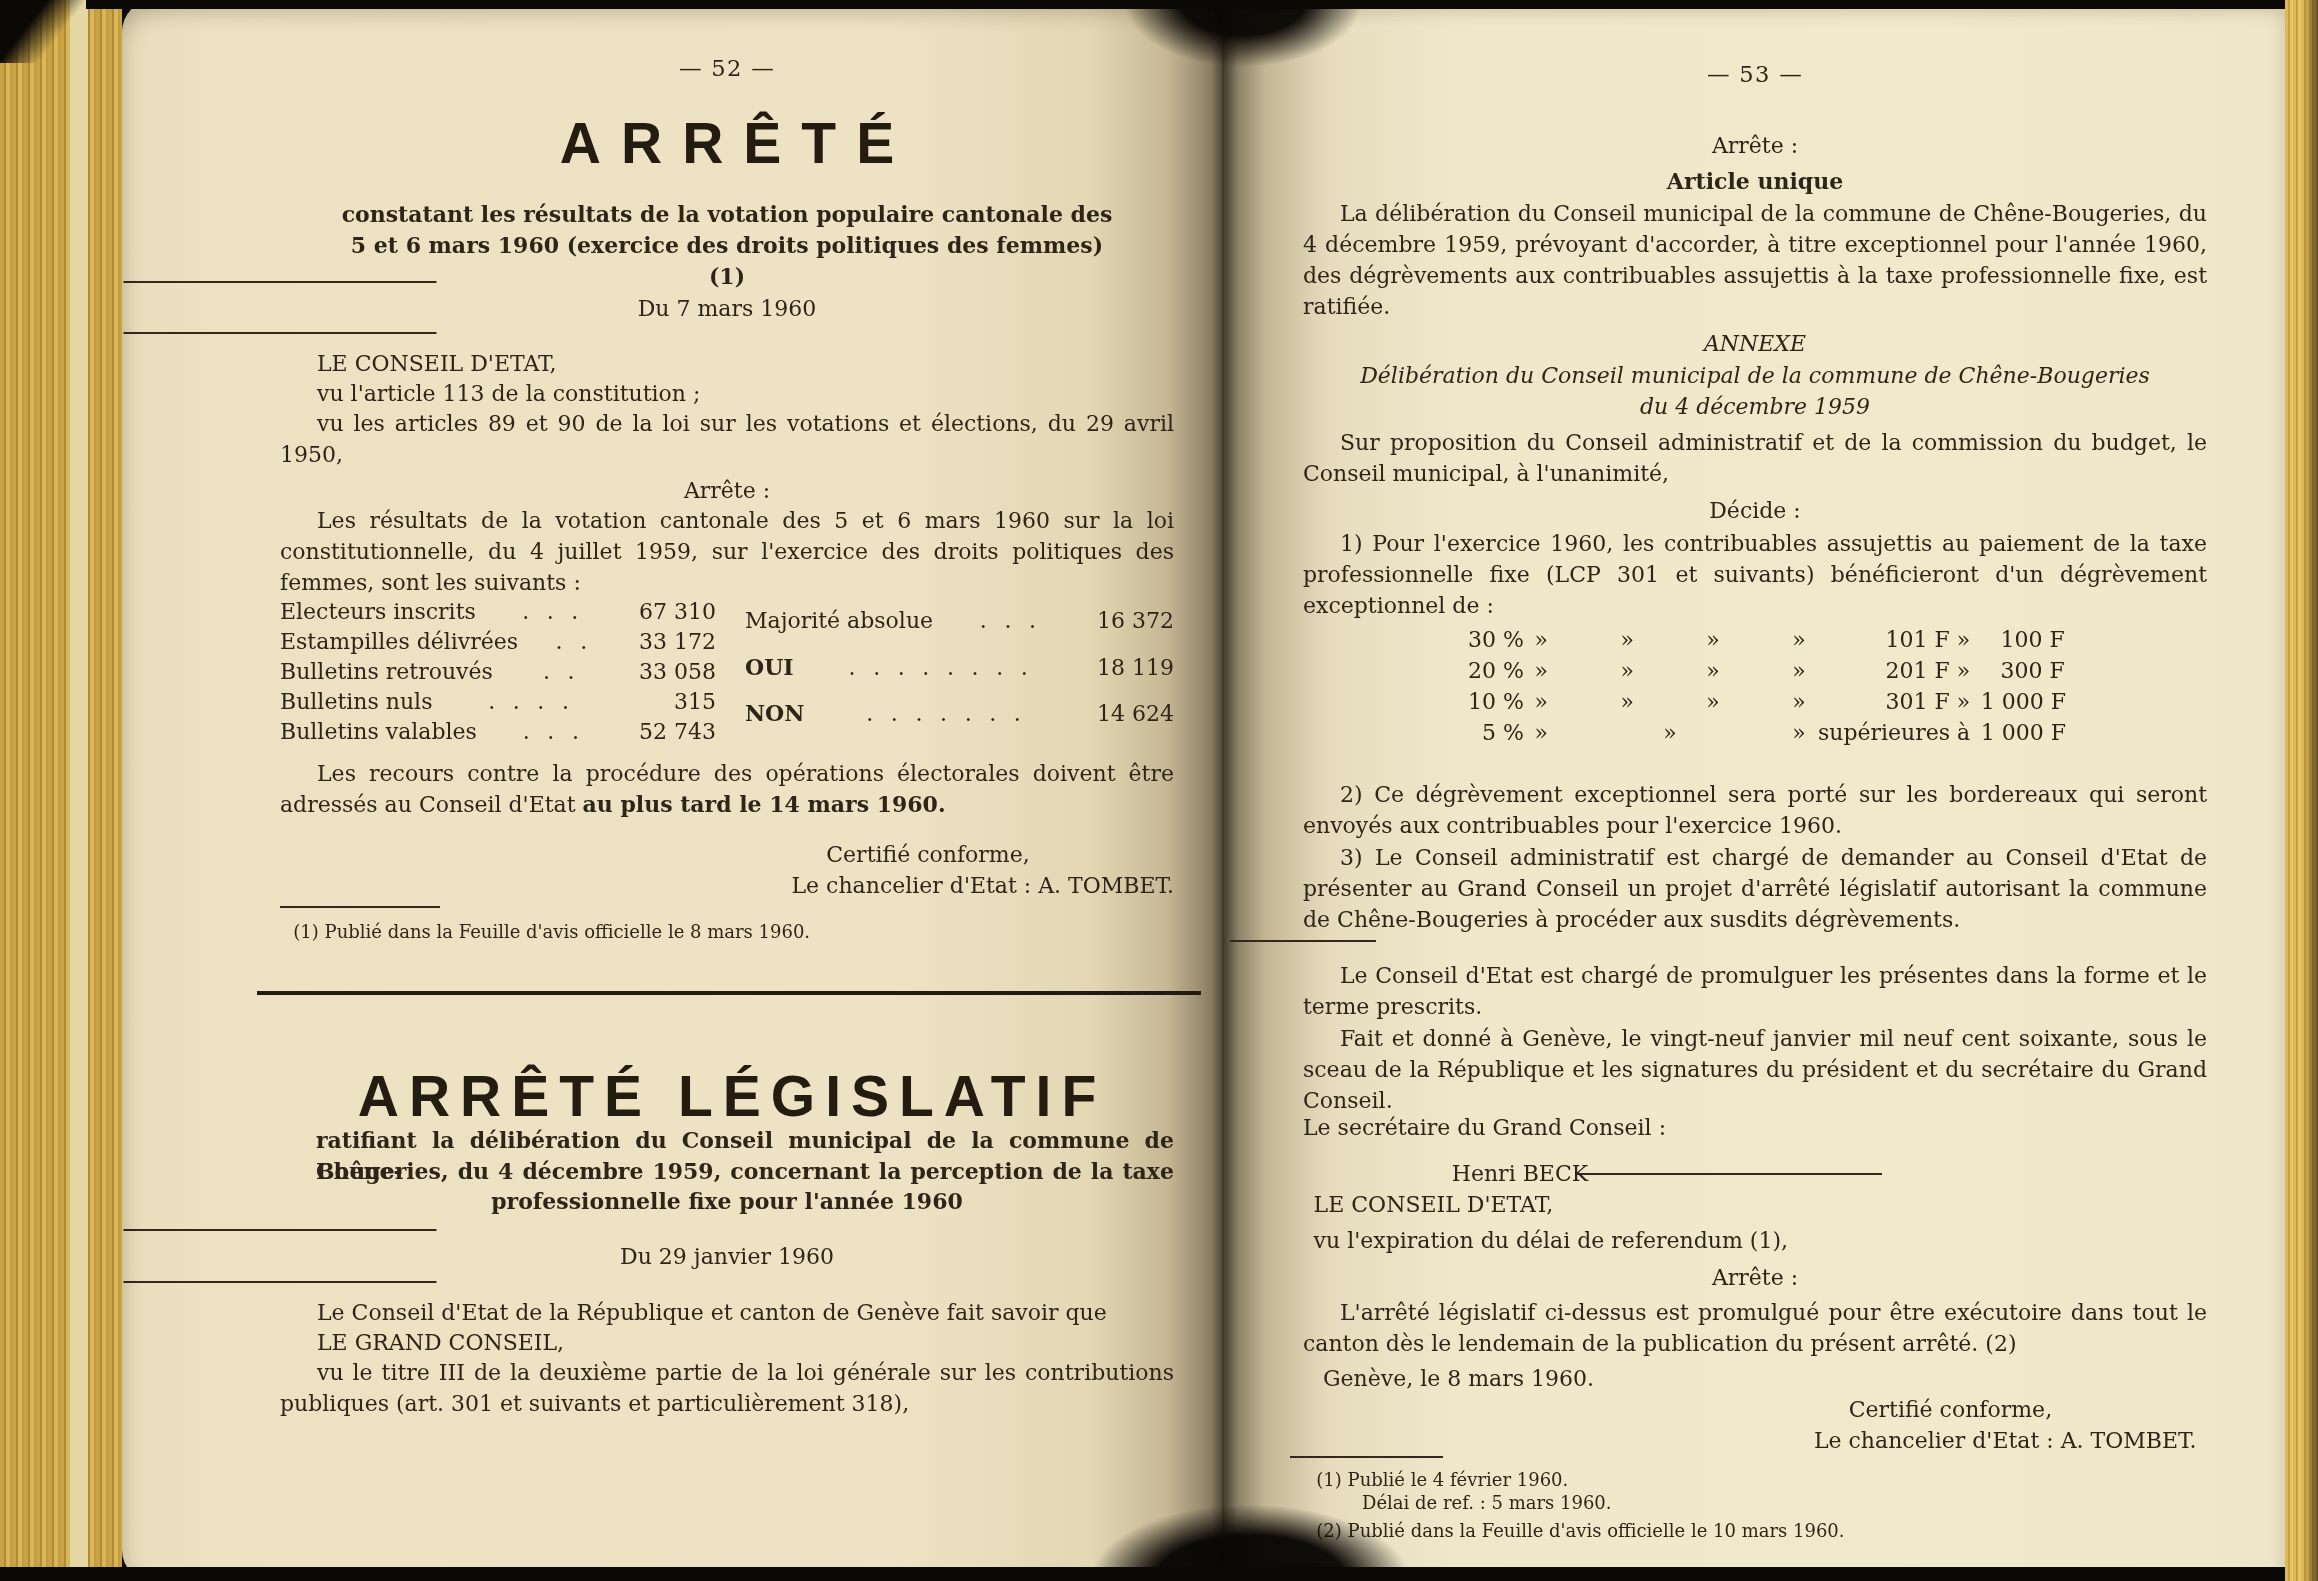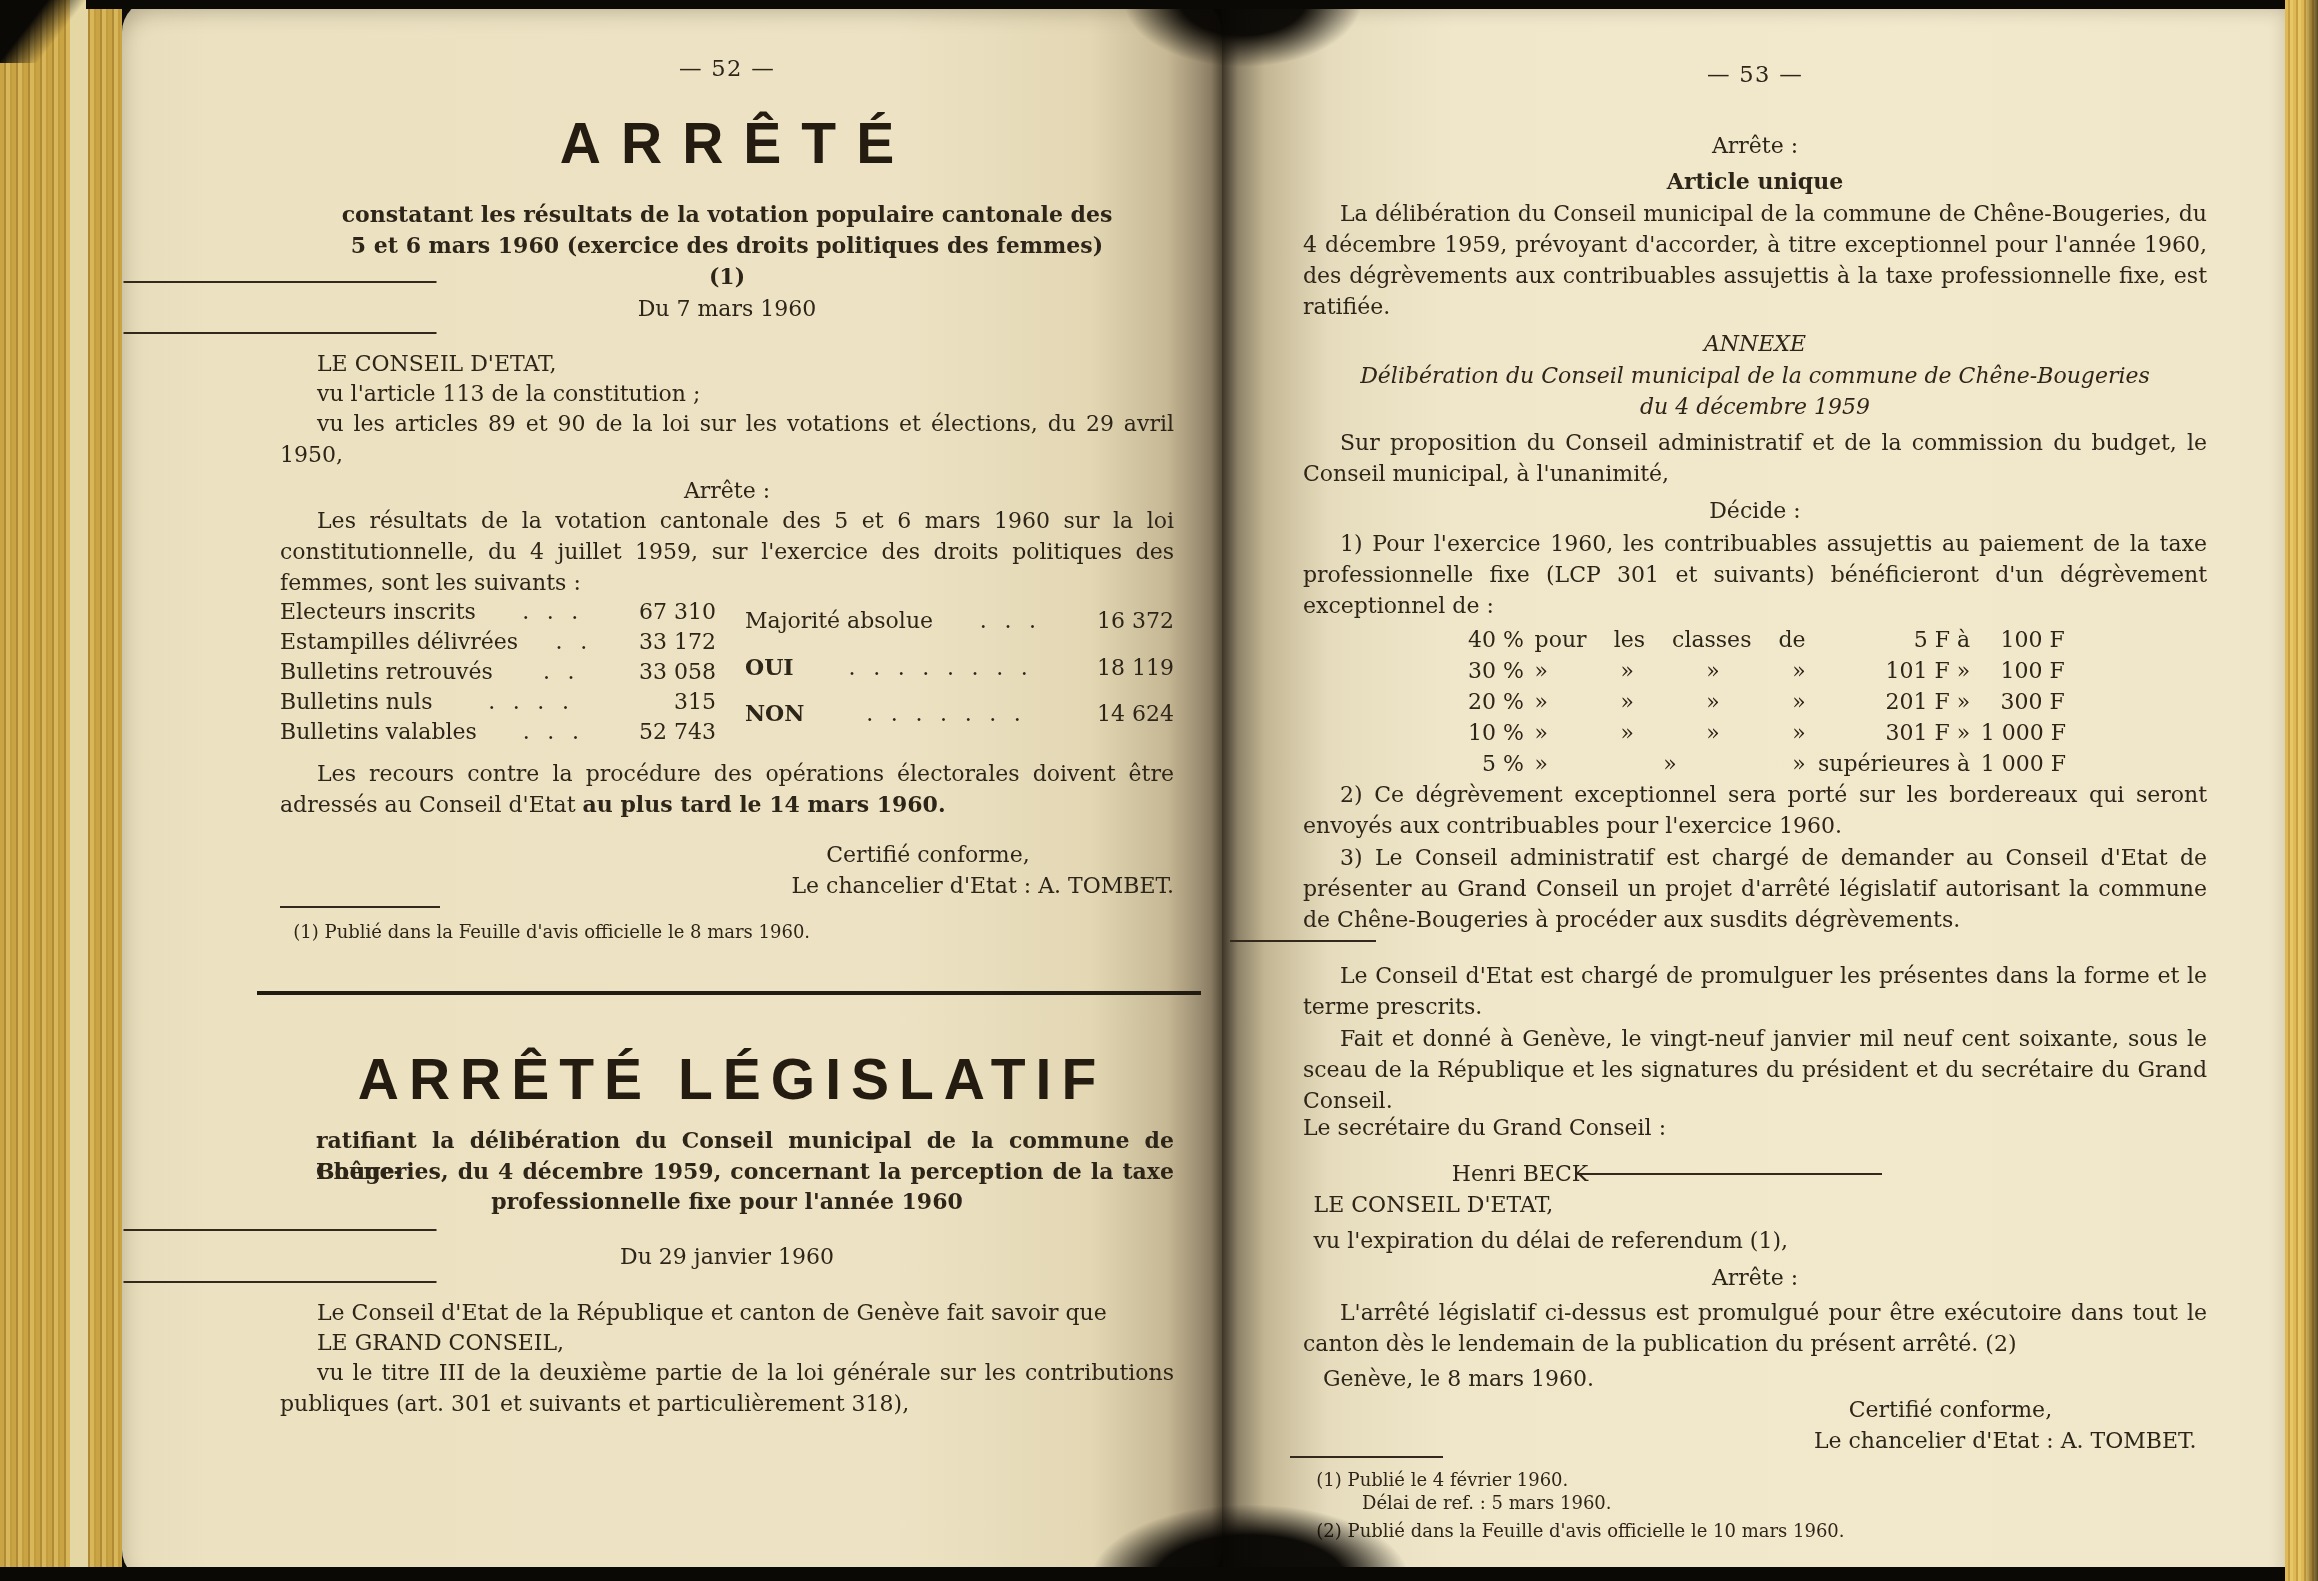--- a/index.html
+++ b/index.html
@@ -34,21 +34,21 @@
   .page-right .content{left:81px;width:904px;}
   .content>div{position:absolute;left:0;right:0;}
 
   .body-txt{font-size:22px;line-height:31px;text-align:justify;}
   .indent{text-indent:37px;}
   .center{text-align:center;}
   .pagenum{font-size:22.6px;text-align:center;letter-spacing:1.3px;}
   .big-title{font-family:"Liberation Sans",sans-serif;font-weight:700;color:#241c10;
     font-size:57px;line-height:61px;text-align:center;white-space:nowrap;}
   .ls-wide{letter-spacing:20px;text-indent:20px;}
-  .ls-mid{letter-spacing:10px;text-indent:10px;}
+  .ls-mid{letter-spacing:10px;text-indent:10px;margin-top:17px;}
   .subtitle{font-weight:700;font-size:22px;line-height:31px;}
   .rule{position:absolute;height:2px;background:#32281c;}
   .rule-c{left:50%;transform:translateX(-50%);width:313px;}
   .divider{position:absolute;height:4px;background:#221b11;}
   .italic{font-style:italic;}
   .bold{font-weight:700;}
   .smallcaps-line{font-size:22px;line-height:31px;text-align:left;}
 
   .res-wrap{height:160px;}
   .res-col{position:absolute;top:0;display:flex;flex-direction:column;}
@@ -190,26 +190,20 @@
       <div class="body-txt center italic" style="top:391px">du 4 décembre 1959</div>
 
       <div class="body-txt indent" style="top:427px">Sur proposition du Conseil administratif et de la commission du budget, le Conseil municipal, à l'unanimité,</div>
 
       <div class="body-txt center" style="top:495px">Décide :</div>
 
       <div class="body-txt indent" style="top:528px">1) Pour l'exercice 1960, les contribuables assujettis au paiement de la taxe professionnelle fixe (LCP 301 et suivants) bénéficieront d'un dégrèvement exceptionnel de :</div>
 
       <div style="top:624px;left:160px;width:612px">
         <div class="rate-row">
-          <span class="rate-pct">40 %</span>
-          <span class="rate-mid">pour les classes de</span>
-          <span class="rate-from">5 F à</span>
-          <span class="rate-to">100 F</span>
-        </div>
-        <div class="rate-row">
           <span class="rate-pct">30 %</span>
           <span class="rate-mid">» » » »</span>
           <span class="rate-from">101 F »</span>
           <span class="rate-to">100 F</span>
         </div>
         <div class="rate-row">
           <span class="rate-pct">20 %</span>
           <span class="rate-mid">» » » »</span>
           <span class="rate-from">201 F »</span>
           <span class="rate-to">300 F</span>

